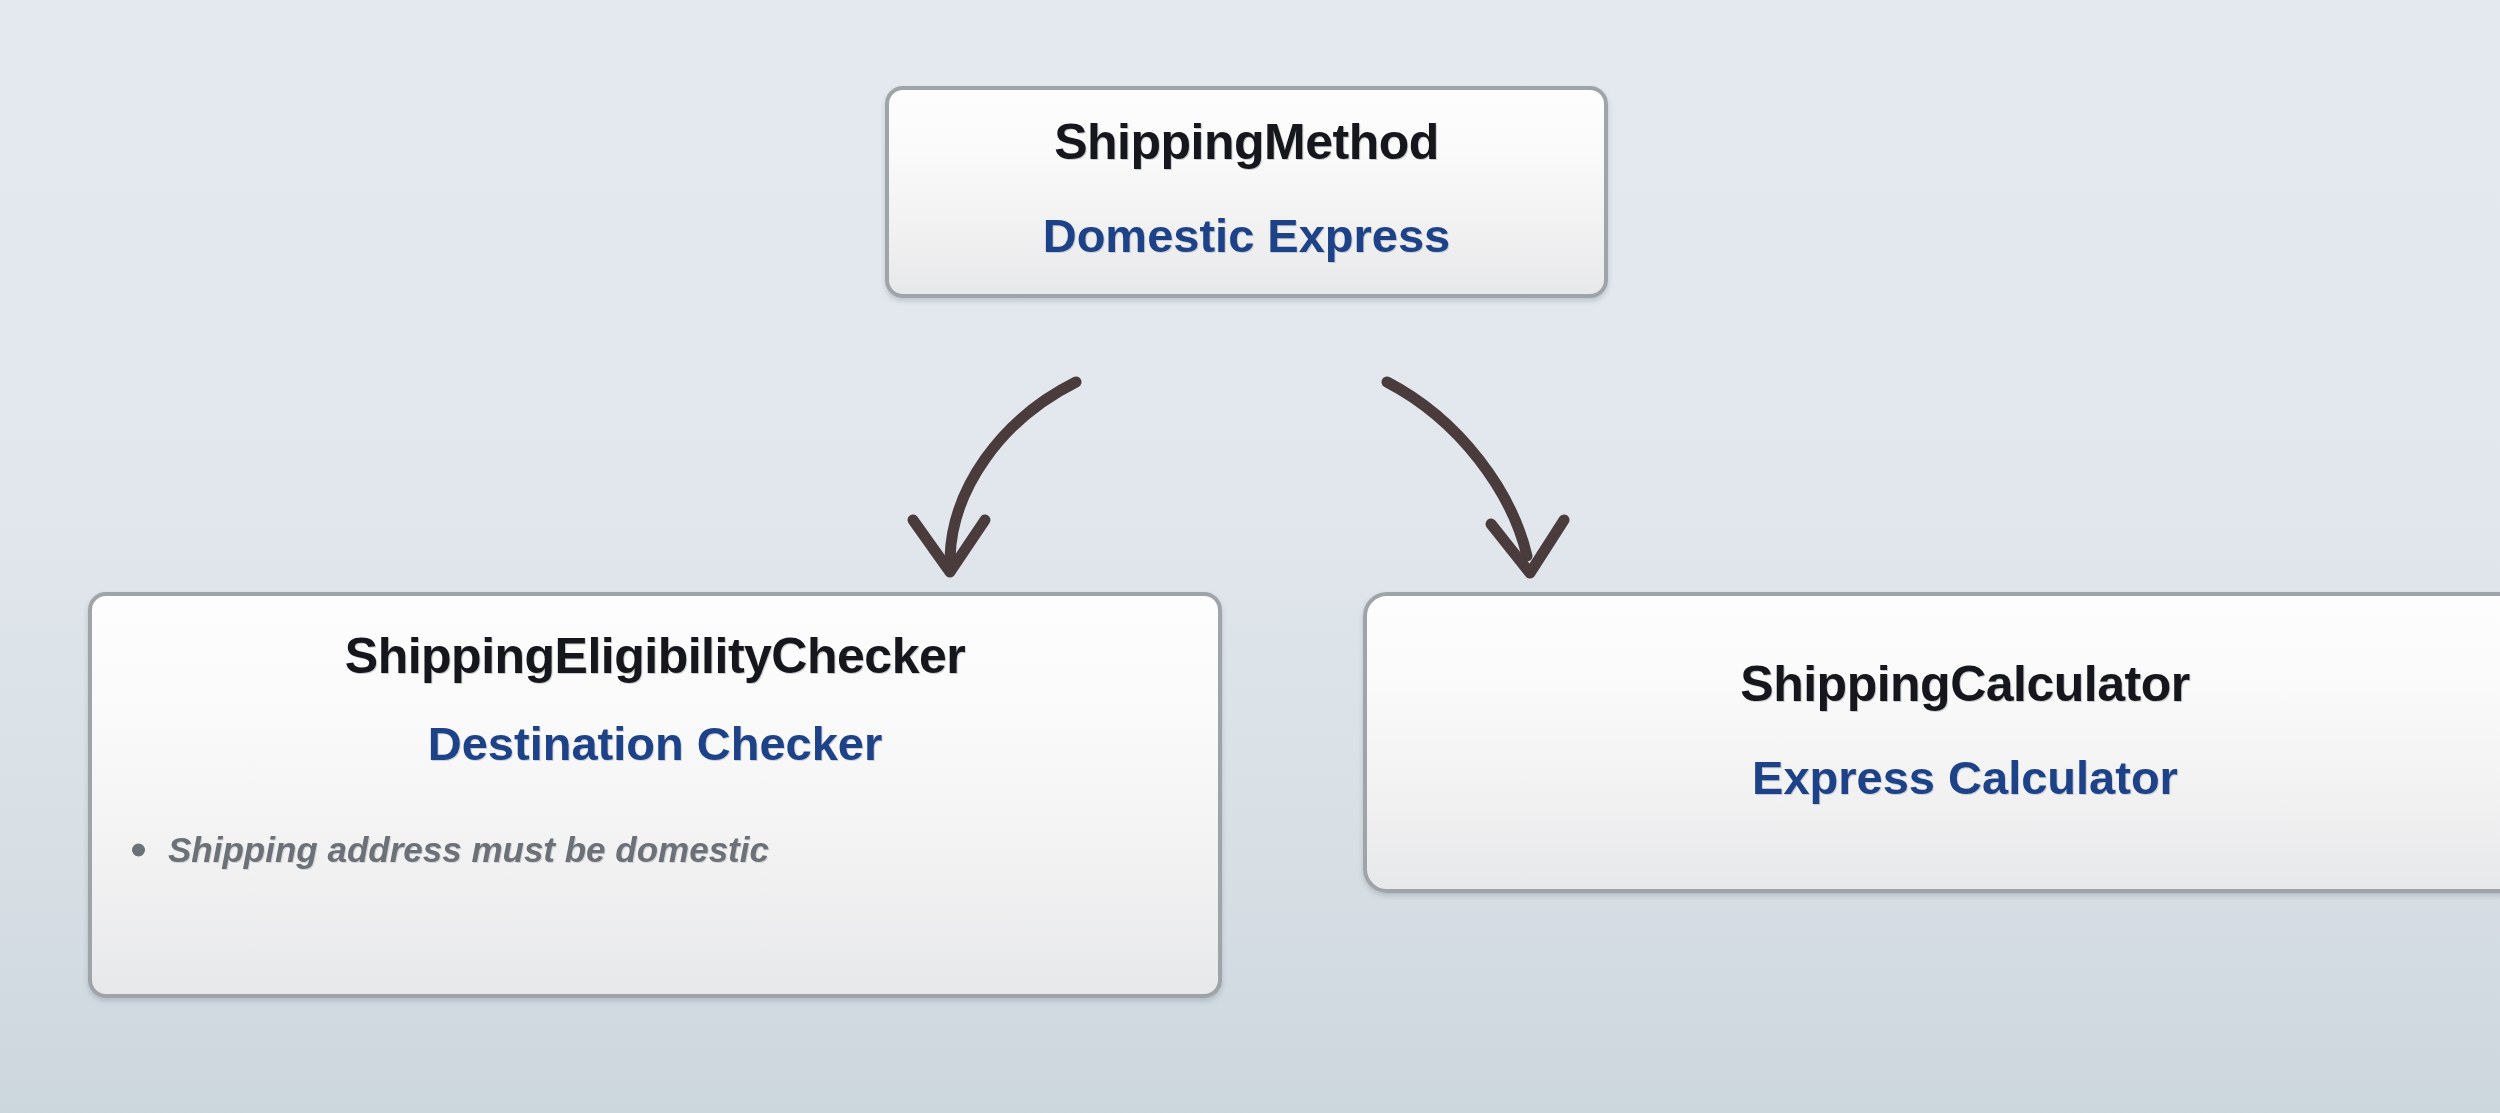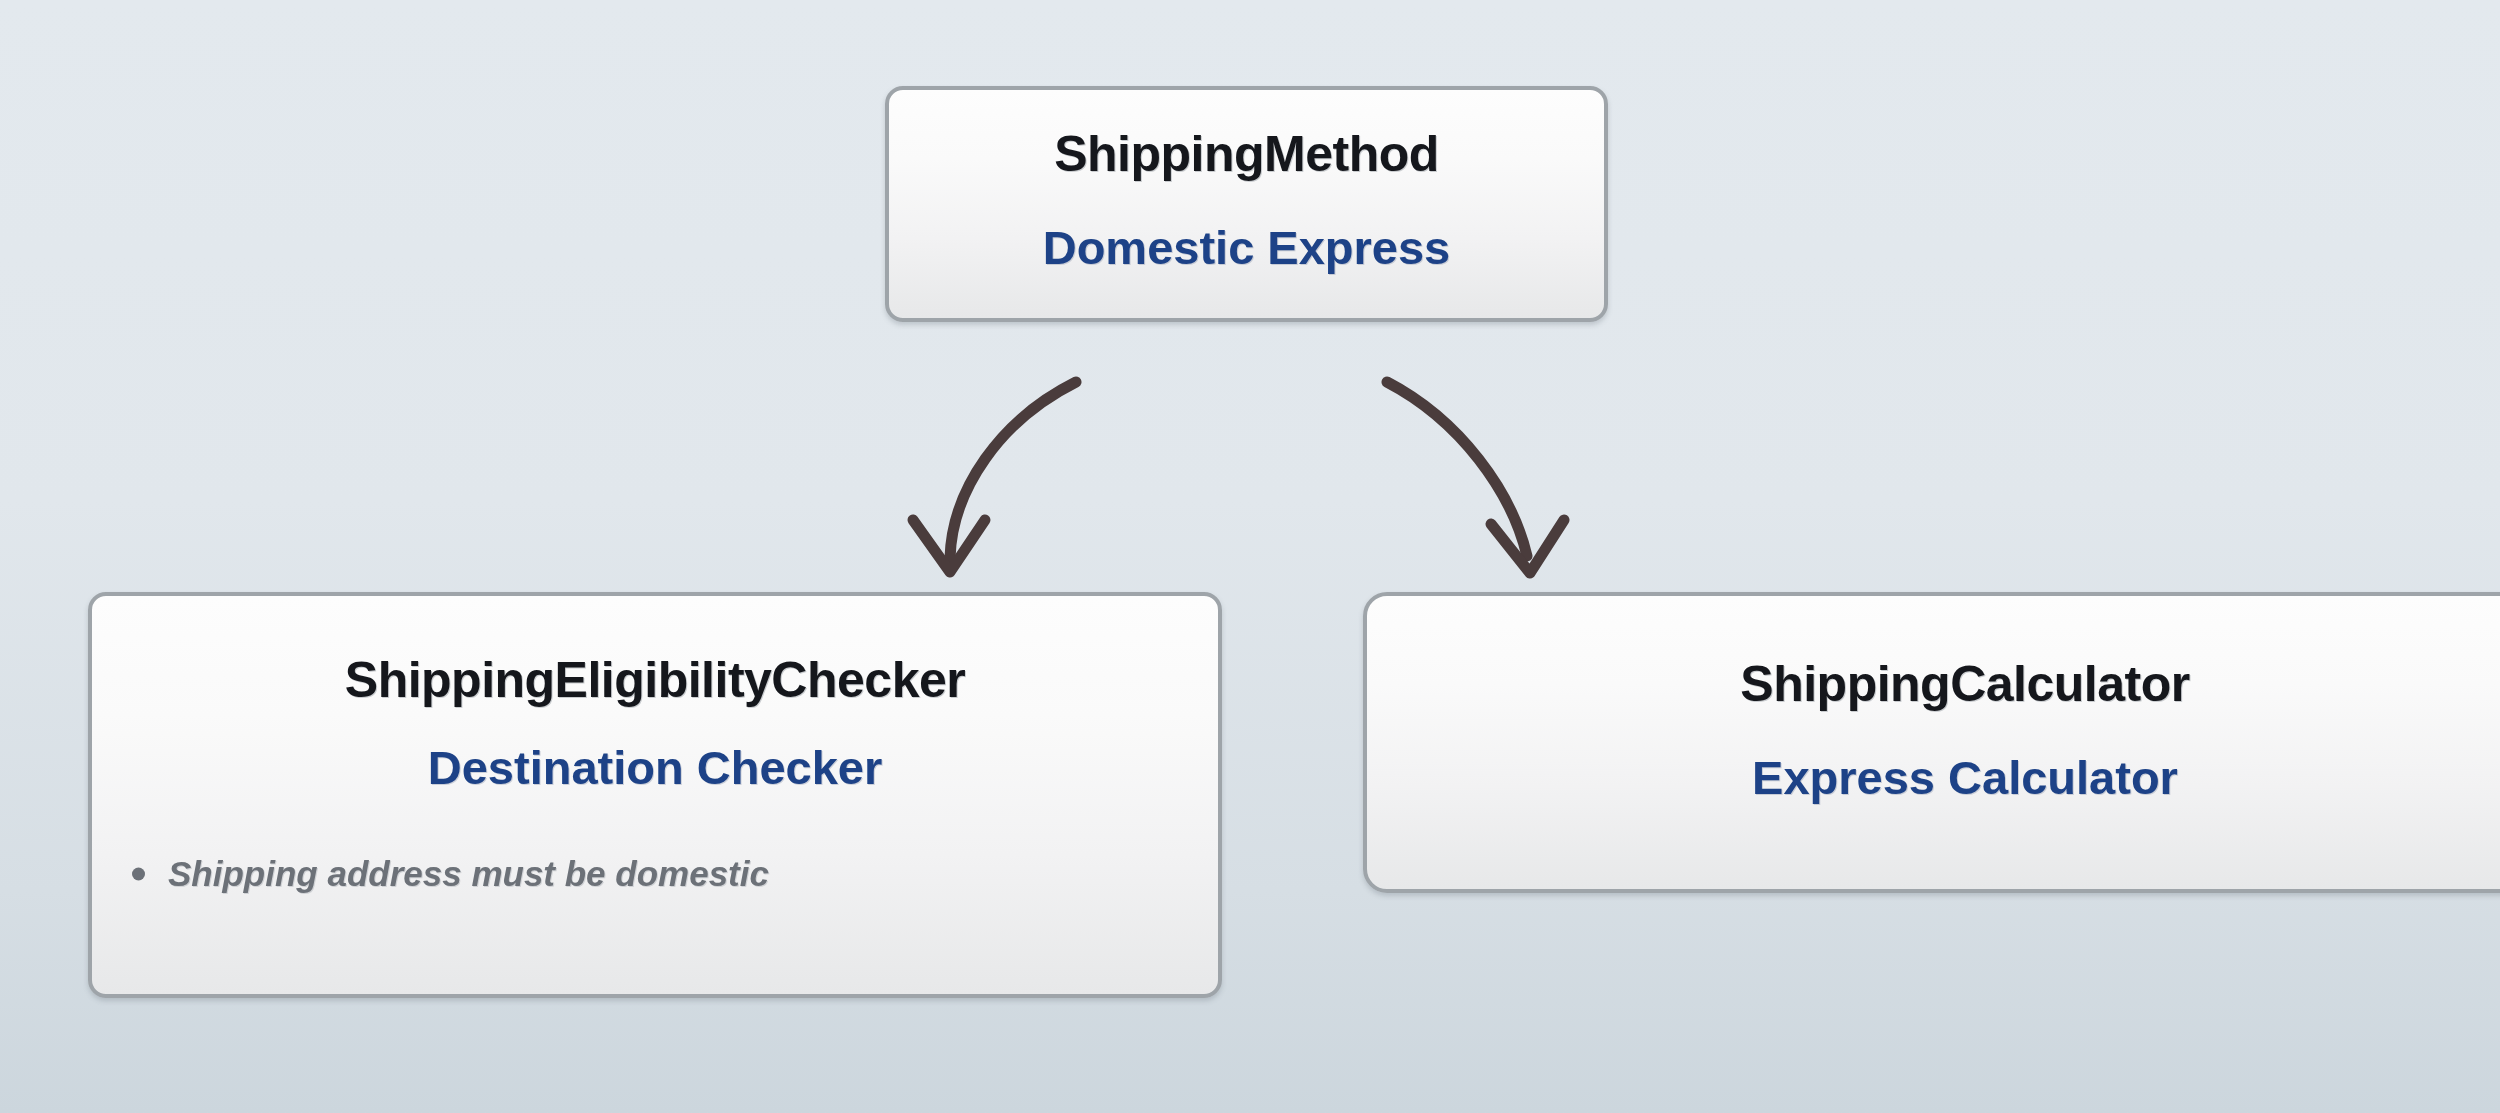--- a/index.html
+++ b/index.html
@@ -91,34 +91,34 @@
     height: 13px;
     border-radius: 50%;
     background: #6c7178;
   }
 
   
   #node-root {
     left: 885px;
     top: 86px;
     width: 723px;
-    height: 236px;
+    height: 212px;
     padding: 10px 20px 18px 20px;
   }
   #node-root .node-title { margin-bottom: 42px; }
 
   #node-checker {
     left: 88px;
     top: 592px;
     width: 1134px;
     height: 406px;
     padding: 12px 18px 20px 18px;
     justify-content: flex-start;
   }
-  #node-checker .node-title { margin-top: 46px; text-align: center; }
+  #node-checker .node-title { margin-top: 22px; text-align: center; }
   #node-checker .node-subtitle { margin-top: 36px; }
   #node-checker .node-rules { margin-top: 62px; padding-left: 0; }
 
   #node-calculator {
     left: 1363px;
     top: 592px;
     width: 1204px;
     height: 301px;
     padding: 10px 18px 35px 18px;
     border-radius: 24px;

